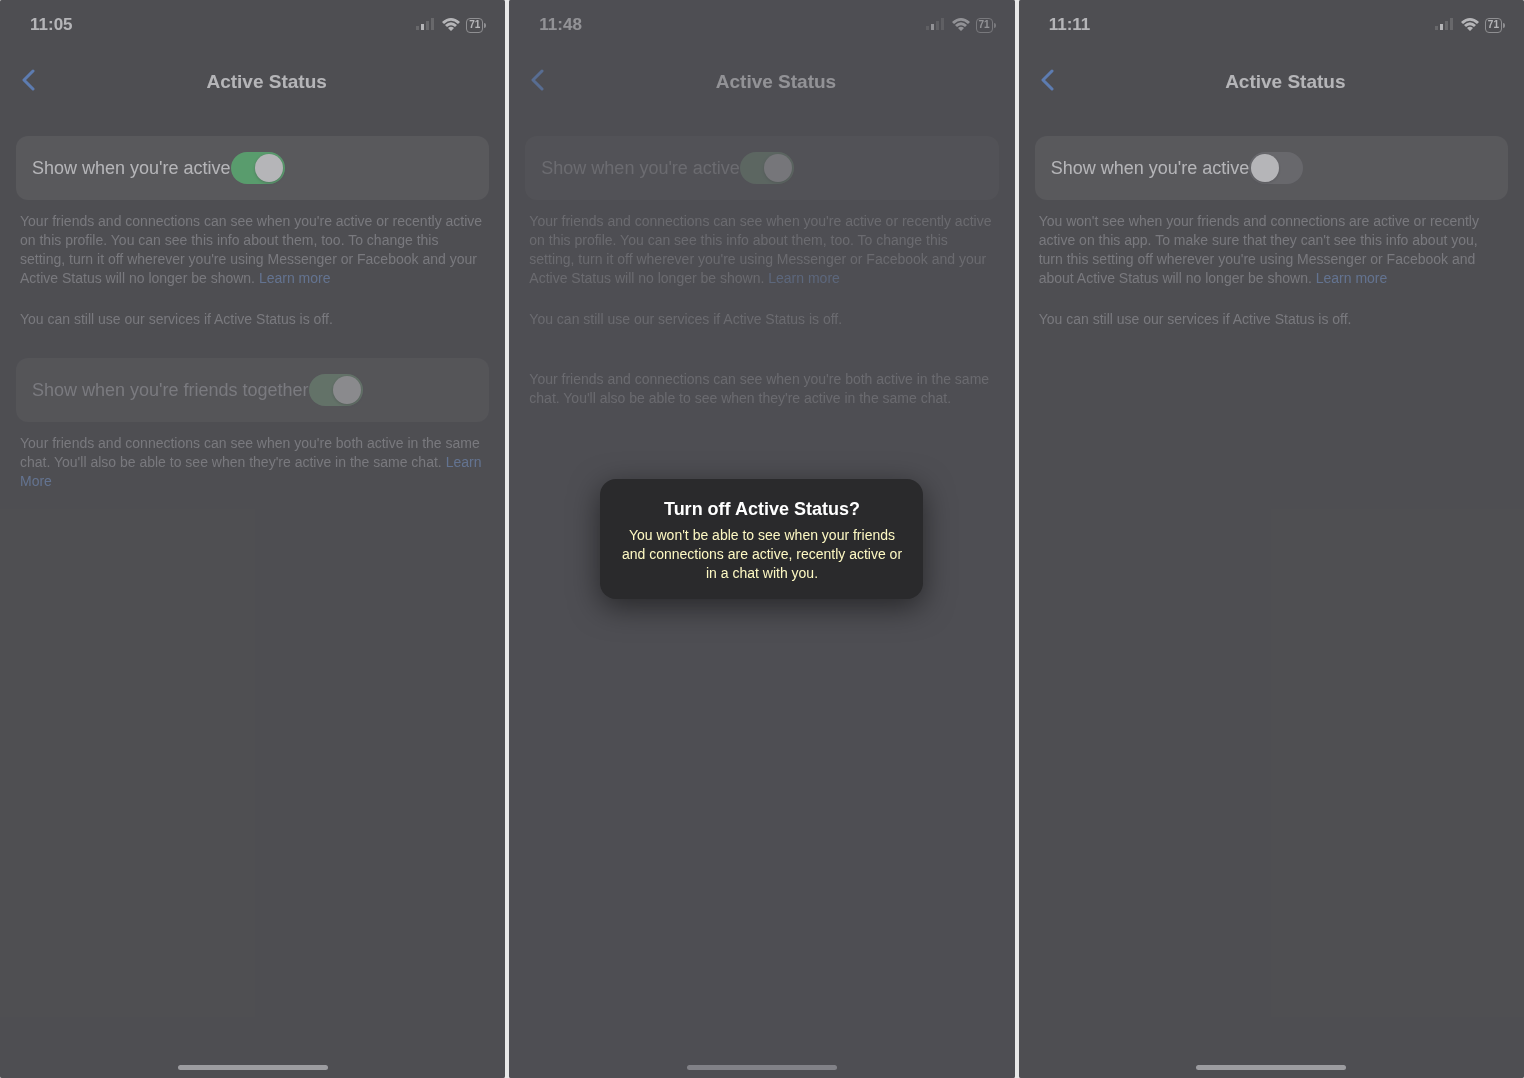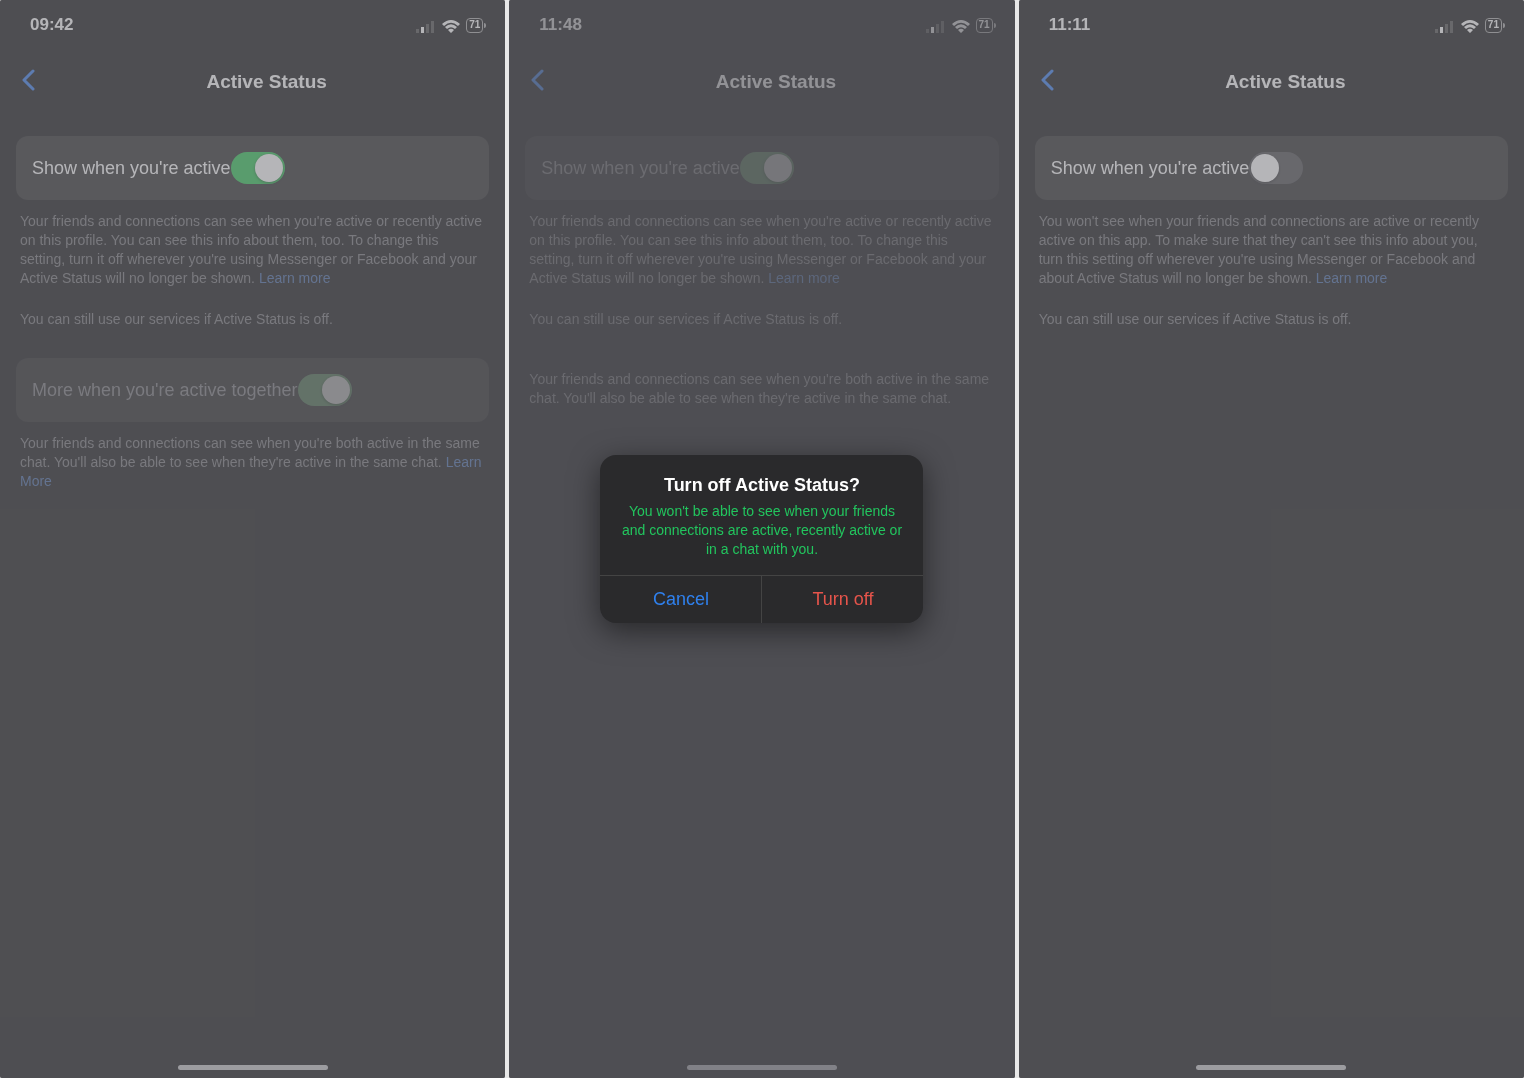--- a/index.html
+++ b/index.html
@@ -34,21 +34,21 @@
   .statusbar {
     display: flex;
     justify-content: space-between;
     align-items: center;
     padding: 10px 22px 4px 30px;
     height: 44px;
     color: #fff;
     font-size: 17px;
     font-weight: 600;
   }
-  .status-right { display: flex; align-items: flex-end; gap: 6px; }
+  .status-right { display: flex; align-items: flex-start; gap: 6px; }
   .status-right svg { display: block; }
 
   
   .navhdr {
     position: relative;
     height: 48px;
     display: flex;
     align-items: center;
     justify-content: center;
     margin-top: 14px;
@@ -160,21 +160,21 @@
     padding: 20px 18px 16px 18px;
     text-align: center;
   }
   .alert-title {
     color: #fff;
     font-size: 18px;
     font-weight: 600;
     margin-bottom: 6px;
   }
   .alert-msg {
-    color: #22c55e;
+    color: #fef9c3;
     font-size: 14px;
     line-height: 1.35;
   }
   .alert-btns {
     display: flex;
     border-top: 0.5px solid #444;
   }
   .alert-btn {
     flex: 1;
     text-align: center;
@@ -183,21 +183,21 @@
   }
   .alert-btn + .alert-btn { border-left: 0.5px solid #444; }
   .alert-btn.cancel { color: #2f80ed; font-weight: 500; }
   .alert-btn.destructive { color: #e5544b; font-weight: 500; }
 </style>
 </head>
 <body>
 
 <div class="phone">
   <div class="statusbar">
-    <span>09:42</span>
+    <span>11:05</span>
     <div class="status-right">
       <svg width="20" height="12" viewBox="0 0 20 12">
           <rect x="0" y="8" width="3" height="4" fill="#555"></rect>
           <rect x="5" y="6" width="3" height="6" fill="#fff"></rect>
           <rect x="10" y="3" width="3" height="9" fill="#555"></rect>
           <rect x="15" y="0" width="3" height="12" fill="#555"></rect>
         </svg>
       <svg width="18" height="13" viewBox="0 0 18 13">
           <path d="M9 13 L6 10 Q9 7.5 12 10 Z M3 7 Q9 1.5 15 7 L13 9 Q9 5.5 5 9 Z M0 4 Q9 -4 18 4 L16 6 Q9 -0.5 2 6 Z" fill="#fff"></path>
         </svg>
@@ -226,21 +226,21 @@
     </div>
     <div class="desc">
       <span>Your friends and connections can see when you're active or recently active on this profile. You can see this info about them, too. To change this setting, turn it off wherever you're using Messenger or Facebook and your Active Status will no longer be shown.</span>
       <span class="link">Learn more</span>
     </div>
     <div class="desc desc2">You can still use our services if Active Status is off.</div>
 
     <div class="spacer"></div>
 
     <div class="row faded">
-      <span class="row-label">More when you're active together</span>
+      <span class="row-label">Show when you're friends together</span>
       <div class="toggle on faded">
           <div class="knob"></div>
         </div>
     </div>
     <div class="desc">
       <span>Your friends and connections can see when you're both active in the same chat. You'll also be able to see when they're active in the same chat.</span>
       <span class="link">Learn More</span>
     </div>
   </div>
 
@@ -299,24 +299,20 @@
 
   <div class="homebar"></div>
   <div class="dim heavy-dim"></div>
 
   <div class="alert-backdrop">
     <div class="alert">
       <div class="alert-body">
         <div class="alert-title">Turn off Active Status?</div>
         <div class="alert-msg">You won't be able to see when your friends and connections are active, recently active or in a chat with you.</div>
       </div>
-      <div class="alert-btns">
-        <div class="alert-btn cancel">Cancel</div>
-        <div class="alert-btn destructive">Turn off</div>
-      </div>
     </div>
   </div>
 </div>
 
 <div class="phone">
   <div class="statusbar">
     <span>11:11</span>
     <div class="status-right">
       <svg width="20" height="12" viewBox="0 0 20 12">
           <rect x="0" y="8" width="3" height="4" fill="#555"></rect>

